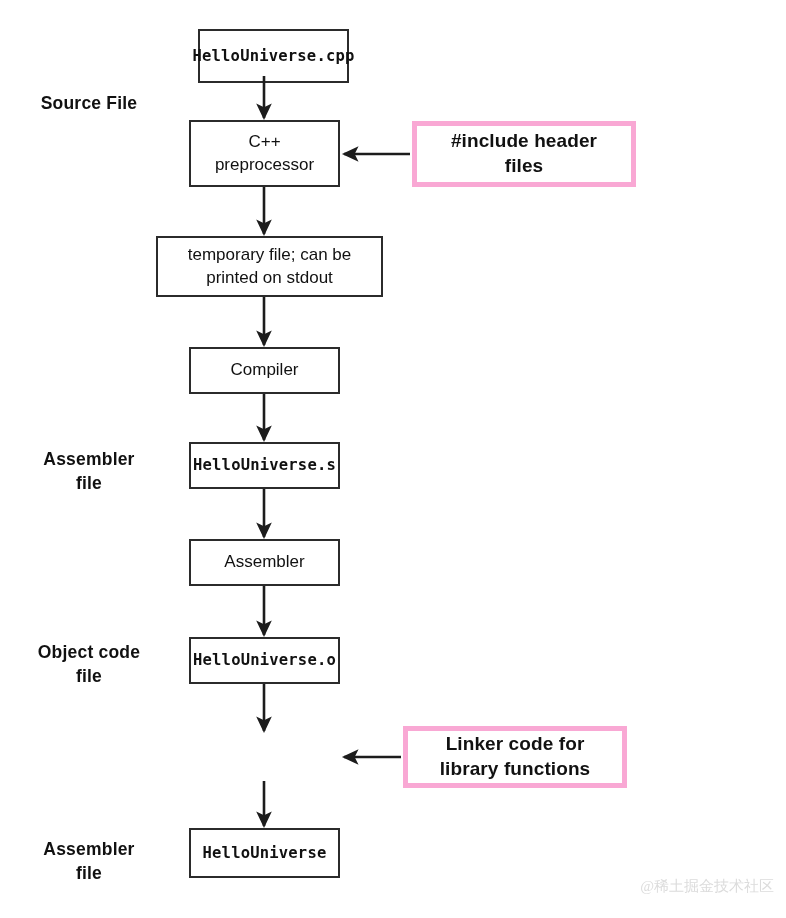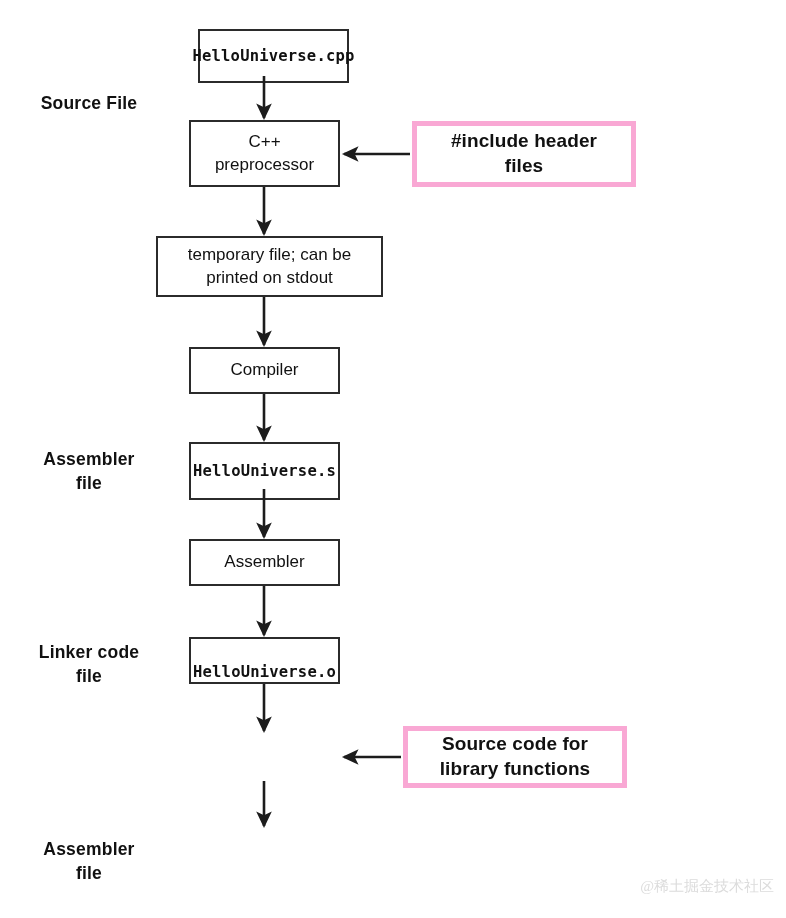--- a/index.html
+++ b/index.html
@@ -88,21 +88,21 @@
 </head>
 <body>
 
 <div id="canvas">
 
   <div class="stage-label" style="left:14px; top:92px; width:150px;">Source File</div>
 
   <div class="stage-label" style="left:14px; top:448px; width:150px;">Assembler
 file</div>
 
-  <div class="stage-label" style="left:14px; top:641px; width:150px;">Linker code
+  <div class="stage-label" style="left:14px; top:641px; width:150px;">Object code
 file</div>
 
   <div class="stage-label" style="left:14px; top:838px; width:150px;">Assembler
 file</div>
 
   <div class="node mono" style="left:198px; top:29px; width:151px; height:54px;">
     <span class="label">HelloUniverse.cpp</span>
   </div>
 
   <div class="node sans" style="left:189px; top:120px; width:151px; height:67px;">
@@ -112,41 +112,44 @@
 
   <div class="node sans" style="left:156px; top:236px; width:227px; height:61px;justify-content:center;">
     <span class="label">temporary file; can be
 printed on stdout</span>
   </div>
 
   <div class="node sans" style="left:189px; top:347px; width:151px; height:47px;">
     <span class="label">Compiler</span>
   </div>
 
-  <div class="node mono" style="left:189px; top:442px; width:151px; height:58px;">
+  <div class="node mono" style="left:189px; top:442px; width:151px; height:47px;">
     <span class="label">HelloUniverse.s</span>
   </div>
 
   <div class="node sans" style="left:189px; top:539px; width:151px; height:47px;">
     <span class="label">Assembler</span>
   </div>
 
-  <div class="node mono" style="left:189px; top:637px; width:151px; height:47px;align-items:flex-end;">
+  <div class="node mono" style="left:189px; top:637px; width:151px; height:47px;">
     <span class="label">HelloUniverse.o</span>
   </div>
 
 
+  <div class="node mono" style="left:189px; top:828px; width:151px; height:50px;">
+    <span class="label">HelloUniverse</span>
+  </div>
 
   <div class="node side" style="left:412px; top:121px; width:224px; height:66px;">
     <span class="label">#include header
 files</span>
   </div>
 
   <div class="node side" style="left:403px; top:726px; width:224px; height:62px;">
-    <span class="label">Source code for
+    <span class="label">Linker code for
 library functions</span>
   </div>
 
   <svg class="connector" style="left:0; top:0;" width="786" height="918">
     <defs>
       <marker id="arrowhead" markerWidth="7" markerHeight="7" refX="5.6" refY="3.2" orient="auto" markerUnits="strokeWidth">
         <path d="M0,0.2 L6.4,3.2 L0,6.2 L1.5,3.2 Z" fill="#1c1c1c"></path>
       </marker>
     </defs>
 

